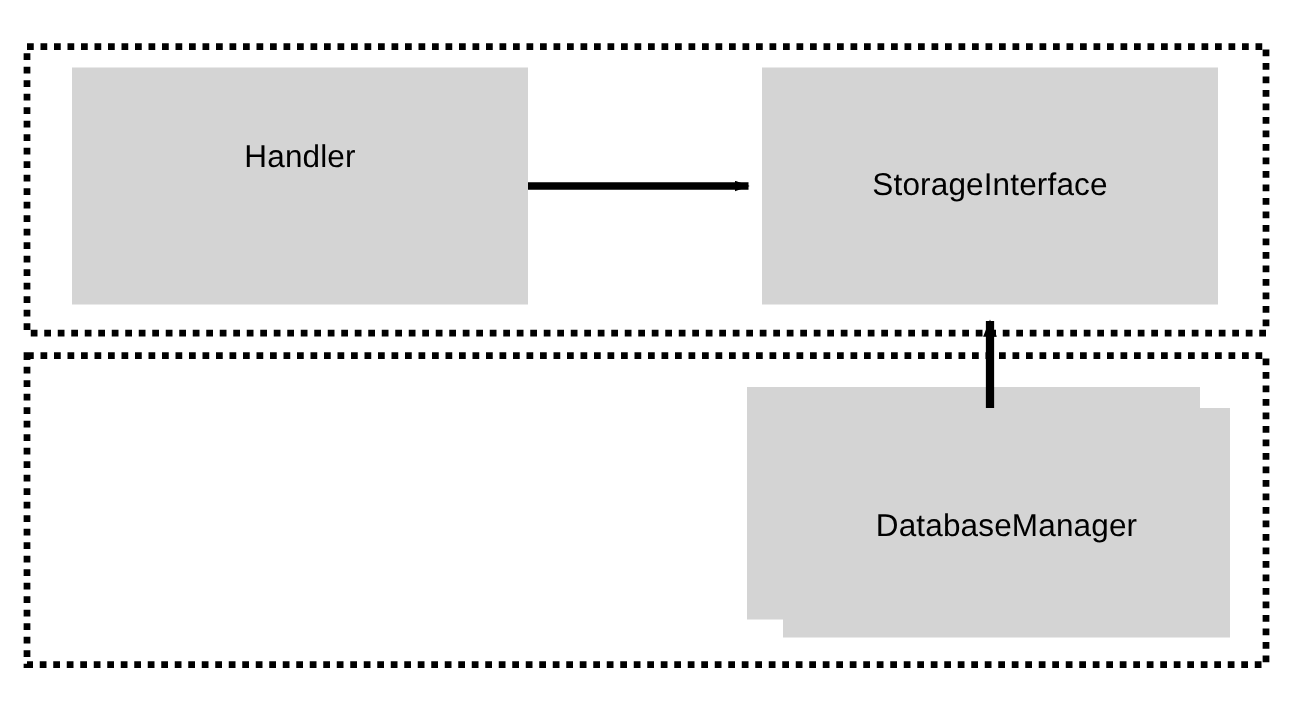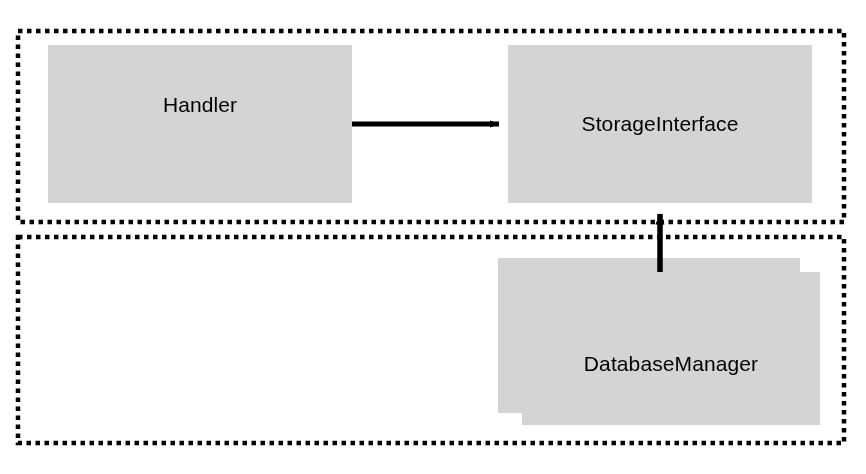--- a/index.html
+++ b/index.html
@@ -41,21 +41,21 @@
   
   #label-handler {
     left: 48px;  top: 45px;  width: 304px; height: 120px;
   }
   
   #label-storage-interface {
     left: 508px; top: 45px;  width: 304px; height: 158px; text-align: right;
   }
   
   #label-database-manager {
-    left: 522px; top: 288px; width: 298px; height: 153px;
+    left: 522px; top: 275px; width: 298px; height: 153px;
   }
 </style>
 </head>
 <body>
 
 <div id="canvas">
 
   <svg id="diagram-svg" viewBox="0 0 866 474" xmlns="http://www.w3.org/2000/svg">
 
     <defs>

